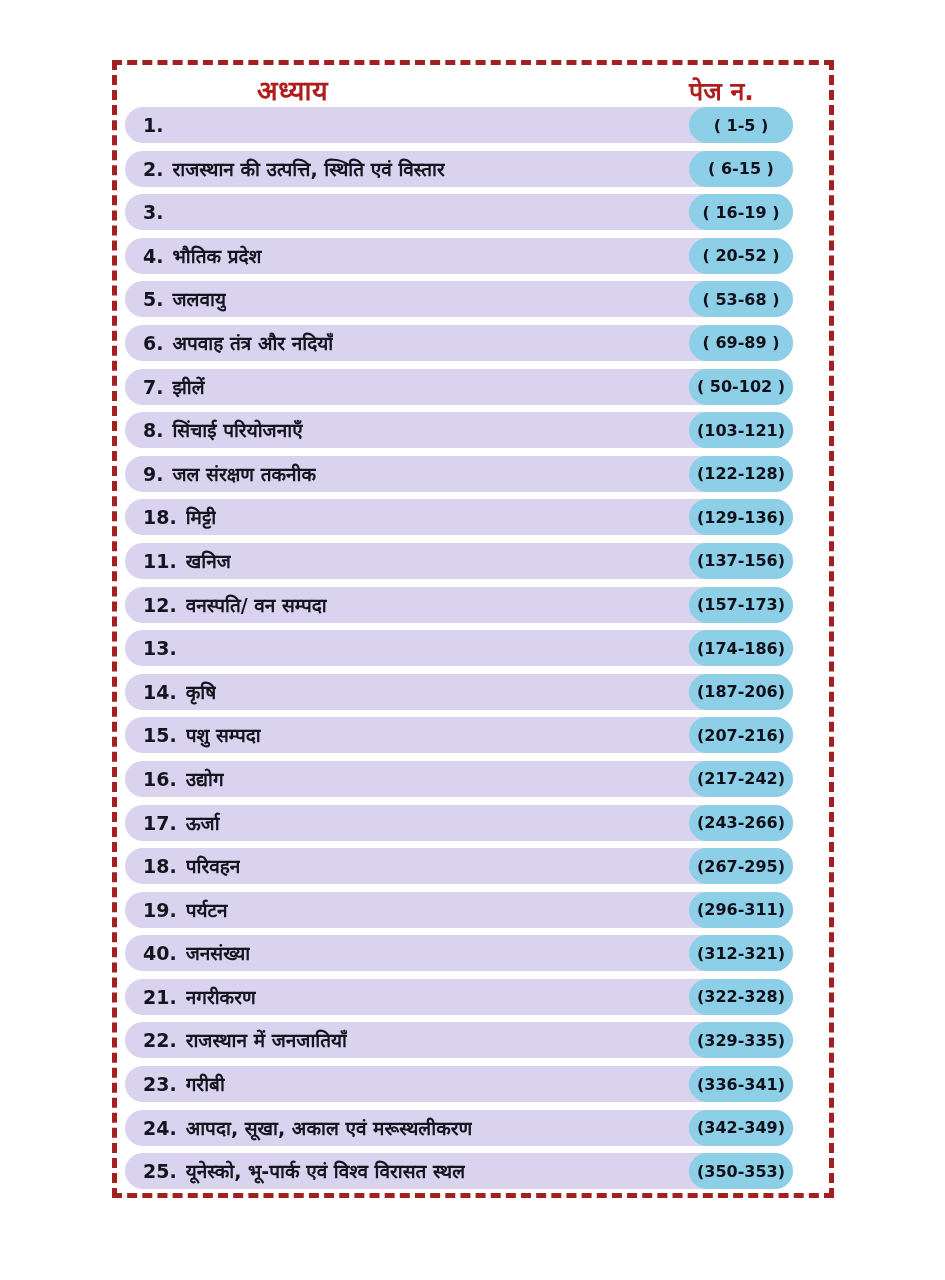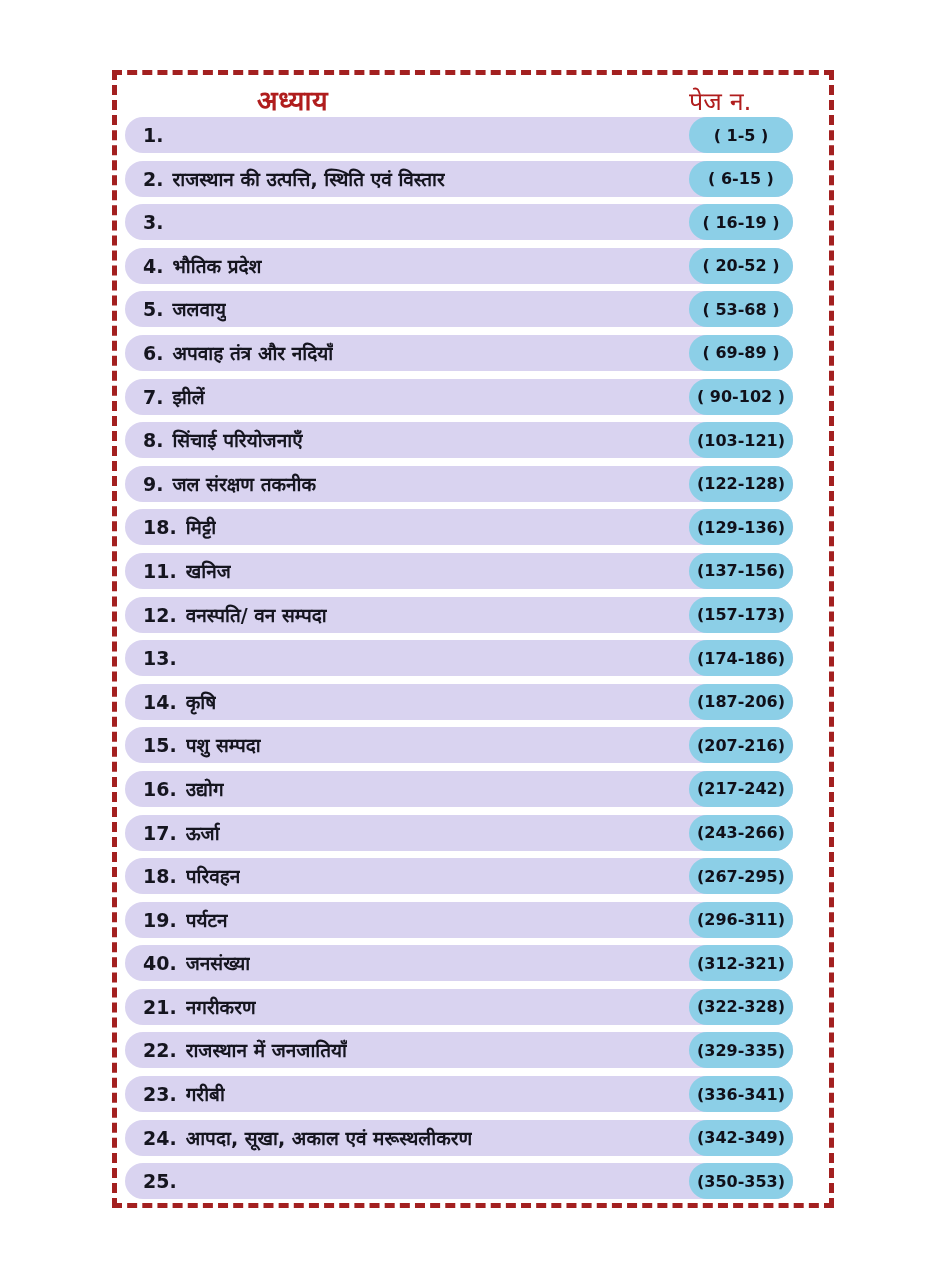--- a/index.html
+++ b/index.html
@@ -11,21 +11,21 @@
   .page {
     position: relative;
     width: 945px;
     height: 1280px;
     background: #ffffff;
     overflow: hidden;
   }
   .frame {
     position: absolute;
     left: 112px;
-    top: 70px;
+    top: 60px;
     width: 722px;
     height: 1138px;
     border: 5px dashed #a32020;
     box-sizing: border-box;
   }
   .header {
     position: absolute;
     top: 6px;
     left: 0;
     right: 0;
@@ -38,21 +38,21 @@
     font-size: 27px;
     font-weight: bold;
     color: #b01d1d;
     letter-spacing: 0.5px;
   }
   .header .page-label {
     position: absolute;
     left: 572px;
     top: 2px;
     font-size: 25px;
-    font-weight: normal;
+    font-weight: bold;
     color: #b01d1d;
   }
   .rows {
     position: absolute;
     top: 42px;
     left: 8px;
     width: 668px;
     display: flex;
     flex-direction: column;
     gap: 7.6px;
@@ -139,21 +139,21 @@
 
   <div class="row">
     <span class="num">6.</span>
     <span class="title">अपवाह तंत्र और नदियाँ</span>
     <span class="pill">( 69-89 )</span>
   </div>
 
   <div class="row">
     <span class="num">7.</span>
     <span class="title">झीलें</span>
-    <span class="pill">( 90-102 )</span>
+    <span class="pill">( 50-102 )</span>
   </div>
 
   <div class="row">
     <span class="num">8.</span>
     <span class="title">सिंचाई परियोजनाएँ</span>
     <span class="pill">(103-121)</span>
   </div>
 
   <div class="row">
     <span class="num">9.</span>
@@ -245,17 +245,18 @@
   </div>
 
   <div class="row">
     <span class="num">24.</span>
     <span class="title">आपदा, सूखा, अकाल एवं मरूस्थलीकरण</span>
     <span class="pill">(342-349)</span>
   </div>
 
   <div class="row">
     <span class="num">25.</span>
+    <span class="title">यूनेस्को, भू-पार्क एवं विश्व विरासत स्थल</span>
     <span class="pill">(350-353)</span>
   </div>
 </div>
   </div>
 </div>
 
 </body></html>

